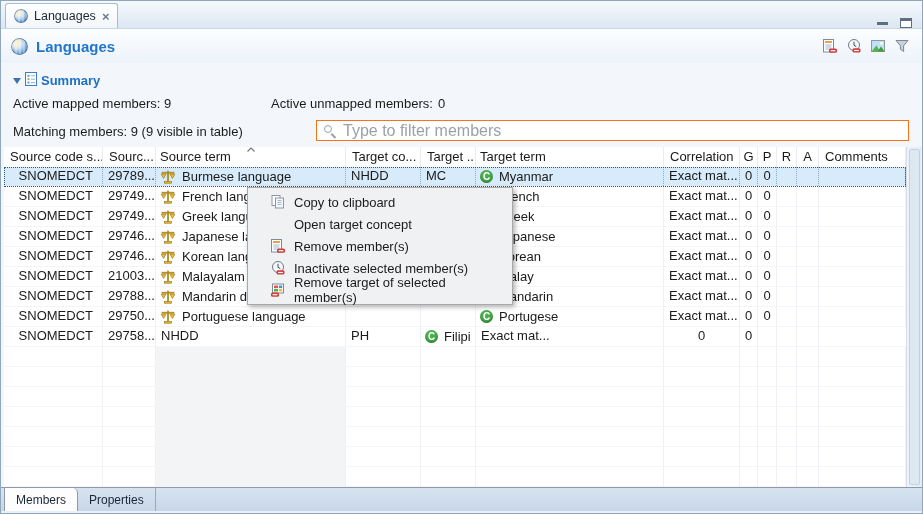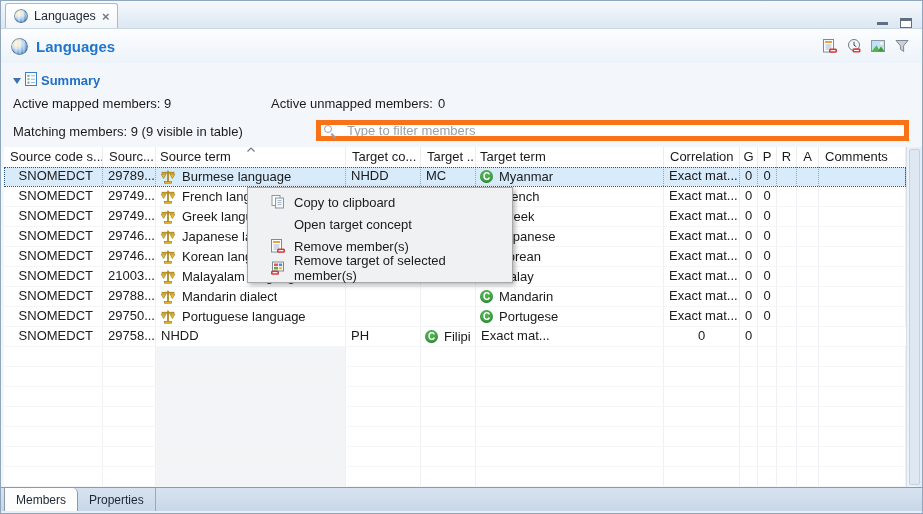--- a/index.html
+++ b/index.html
@@ -35,21 +35,21 @@
   .summary{height:84px;position:relative;font-size:13px;color:#1b1b1b;}
   .summary-head{display:flex;align-items:center;gap:2px;padding:8px 0 0 12px;}
   .twistie{width:0;height:0;border-left:4.5px solid transparent;border-right:4.5px solid transparent;border-top:6px solid #3d72ad;}
   .summary-label{color:#1f6fc5;font-weight:bold;font-size:13px;}
   .stats{position:relative;height:18px;margin-top:6px;}
   .stats span{position:absolute;top:0;white-space:nowrap;}
   .lbl-am{left:12px;} .val-am{left:163px;} .lbl-au{left:270px;} .val-au{left:437px;}
   .filterrow{position:relative;height:24px;margin-top:6px;}
   .matching{position:absolute;left:12px;top:4px;white-space:nowrap;}
   .filterbox{position:absolute;left:315px;top:0;width:593px;height:21px;}
-  .filterbox input{width:100%;height:100%;border:5px solid #f97316;background:#fff;padding:0 2px 0 26px;font-family:"Liberation Sans",sans-serif;font-size:13px;color:#333;}
+  .filterbox input{width:100%;height:100%;border:1px solid #f97316;background:#fff;padding:0 2px 0 26px;font-family:"Liberation Sans",sans-serif;font-size:16px;color:#333;}
   .filterbox input::placeholder{color:#9aa1a8;}
   .mag{position:absolute;left:8px;top:5px;width:8px;height:8px;border:1.5px solid #98a2ac;border-radius:50%;}
   .mag::after{content:"";position:absolute;left:6.5px;top:6.5px;width:6px;height:1.6px;background:#98a2ac;transform:rotate(45deg);transform-origin:0 0;}
 
   
   .table-zone{height:340px;display:flex;}
   .lmargin{width:3px;background:#f3f7fb;}
   .grid{width:902px;background:#fff;overflow:hidden;}
   .thead,.trow{display:grid;grid-template-columns:99px 53px 190px 75px 55px 188px 76px 18px 19px 20px 22px 87px;}
   .th{height:20px;line-height:20px;font-size:13px;color:#1a1a1a;padding:0 6px;border-right:1px solid #e9edf2;position:relative;white-space:nowrap;overflow:hidden;background:#fff;}
@@ -585,20 +585,31 @@
             <path stroke="#9fb6cc" stroke-width="1" d="M3.5 7h6M3.5 9h6M3.5 11h6"></path>
             <rect x="7" y="10.5" width="8" height="4.2" rx="1.5" fill="#d23c3c"></rect>
             <rect x="8.6" y="12.1" width="4.8" height="1.2" fill="#fff"></rect>
           </svg>
         </span>
       <span>Remove member(s)</span>
     </div>
     <div class="mitem">
       <span class="mico">
           <svg width="16" height="16" viewBox="0 0 16 16">
+            <circle cx="8" cy="7" r="5.5" fill="#f4f6f8" stroke="#6f7d8a"></circle>
+            <path stroke="#3a4a58" fill="none" d="M8 3.8v3.4l2.3 1.5"></path>
+            <rect x="6.5" y="10.3" width="8" height="4.2" rx="1.5" fill="#d23c3c"></rect>
+            <rect x="8.1" y="11.9" width="4.8" height="1.2" fill="#fff"></rect>
+          </svg>
+        </span>
+      <span>Inactivate selected member(s)</span>
+    </div>
+    <div class="mitem">
+      <span class="mico">
+          <svg width="16" height="16" viewBox="0 0 16 16">
             <rect x="2.5" y="2" width="11" height="9" fill="#fff" stroke="#7d8b99"></rect>
             <rect x="4" y="3.5" width="4" height="2.6" fill="#e8564a"></rect>
             <rect x="8.8" y="3.5" width="3.4" height="2.6" fill="#4d8fd1"></rect>
             <rect x="4" y="6.9" width="4" height="2.6" fill="#53ad4d"></rect>
             <rect x="8.8" y="6.9" width="3.4" height="2.6" fill="#f0c23c"></rect>
             <rect x="1" y="10.5" width="8" height="4.2" rx="1.5" fill="#d23c3c"></rect>
             <rect x="2.6" y="12.1" width="4.8" height="1.2" fill="#fff"></rect>
           </svg>
         </span>
       <span>Remove target of selected member(s)</span>

